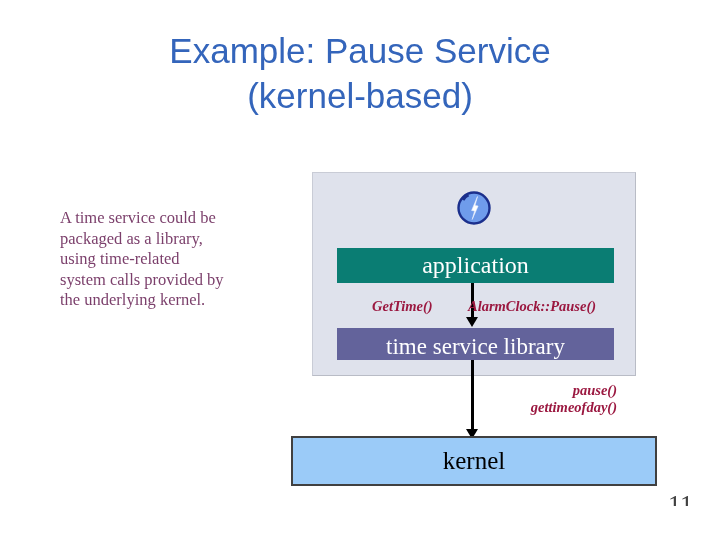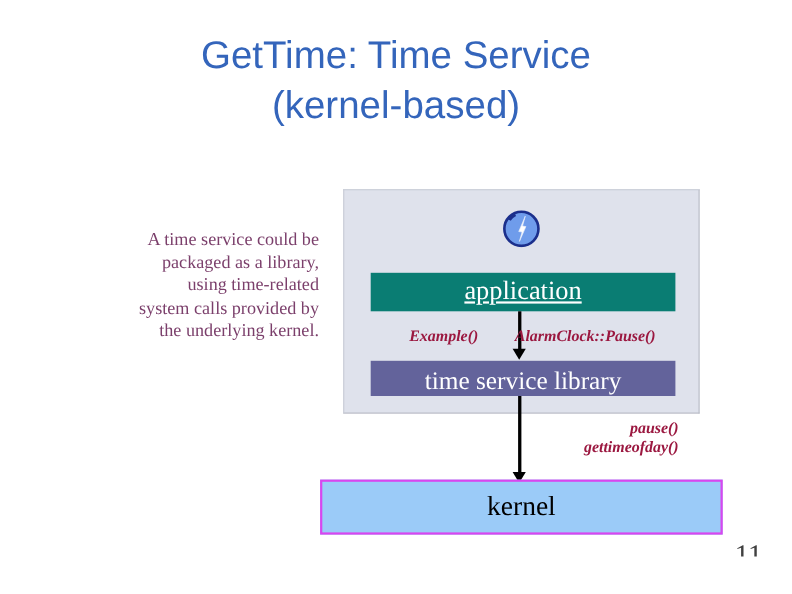--- a/index.html
+++ b/index.html
@@ -29,21 +29,21 @@
     letter-spacing: 0px;
     white-space: pre-line;
   }
 
   
   #caption-text {
     position: absolute;
     left: 60px;
     top: 208px;
     width: 230px;
-    text-align: right;
+    text-align: left;
     color: #7b3f6b;
     font-family: "Liberation Serif", serif;
     font-size: 16.5px;
     line-height: 20.5px;
     white-space: pre-line;
   }
 
   
   #user-space-panel {
     position: absolute;
@@ -73,21 +73,20 @@
     left: 337px;
     top: 248px;
     width: 277px;
     height: 35px;
     background: #0a7d73;
     color: #ffffff;
     font-size: 24px;
     display: flex;
     align-items: center;
     justify-content: center;
-    text-decoration: underline;
   }
 
   
   #library-box {
     position: absolute;
     left: 337px;
     top: 328px;
     width: 277px;
     height: 32px;
     background: #63639b;
@@ -99,21 +98,21 @@
   }
 
   
   #kernel-box {
     position: absolute;
     left: 291px;
     top: 436px;
     width: 366px;
     height: 50px;
     background: #9bcbf8;
-    border: 2px solid #d946ef;
+    border: 2px solid #404040;
     box-sizing: border-box;
     color: #000000;
     font-size: 25px;
     display: flex;
     align-items: center;
     justify-content: center;
   }
 
   
   .call-label {
@@ -160,21 +159,21 @@
     font-size: 26px;
     overflow: hidden;
     height: 14px;
     line-height: 26px;
     margin-left: 48px;
   }
 </style>
 </head>
 <body>
 
-<div id="slide-title">GetTime: Time Service
+<div id="slide-title">Example: Pause Service
 (kernel-based)</div>
 
 <div id="caption-text">A time service could be
 packaged as a library,
 using time-related
 system calls provided by
 the underlying kernel.</div>
 
 <div id="user-space-panel"></div>
 
@@ -186,21 +185,21 @@
   </svg>
 </div>
 
 <div id="application-box">
   <span>application</span>
 </div>
 
 <div class="arrow-shaft" id="arrow1-shaft"></div>
 <div class="arrow-head" id="arrow1-head"></div>
 
-<div class="call-label" id="label-gettime">Example()</div>
+<div class="call-label" id="label-gettime">GetTime()</div>
 
 <div class="call-label" id="label-alarmclock">AlarmClock::Pause()</div>
 
 <div id="library-box">
   <span>time service library</span>
 </div>
 
 <div class="arrow-shaft" id="arrow2-shaft"></div>
 <div class="arrow-head" id="arrow2-head"></div>
 

